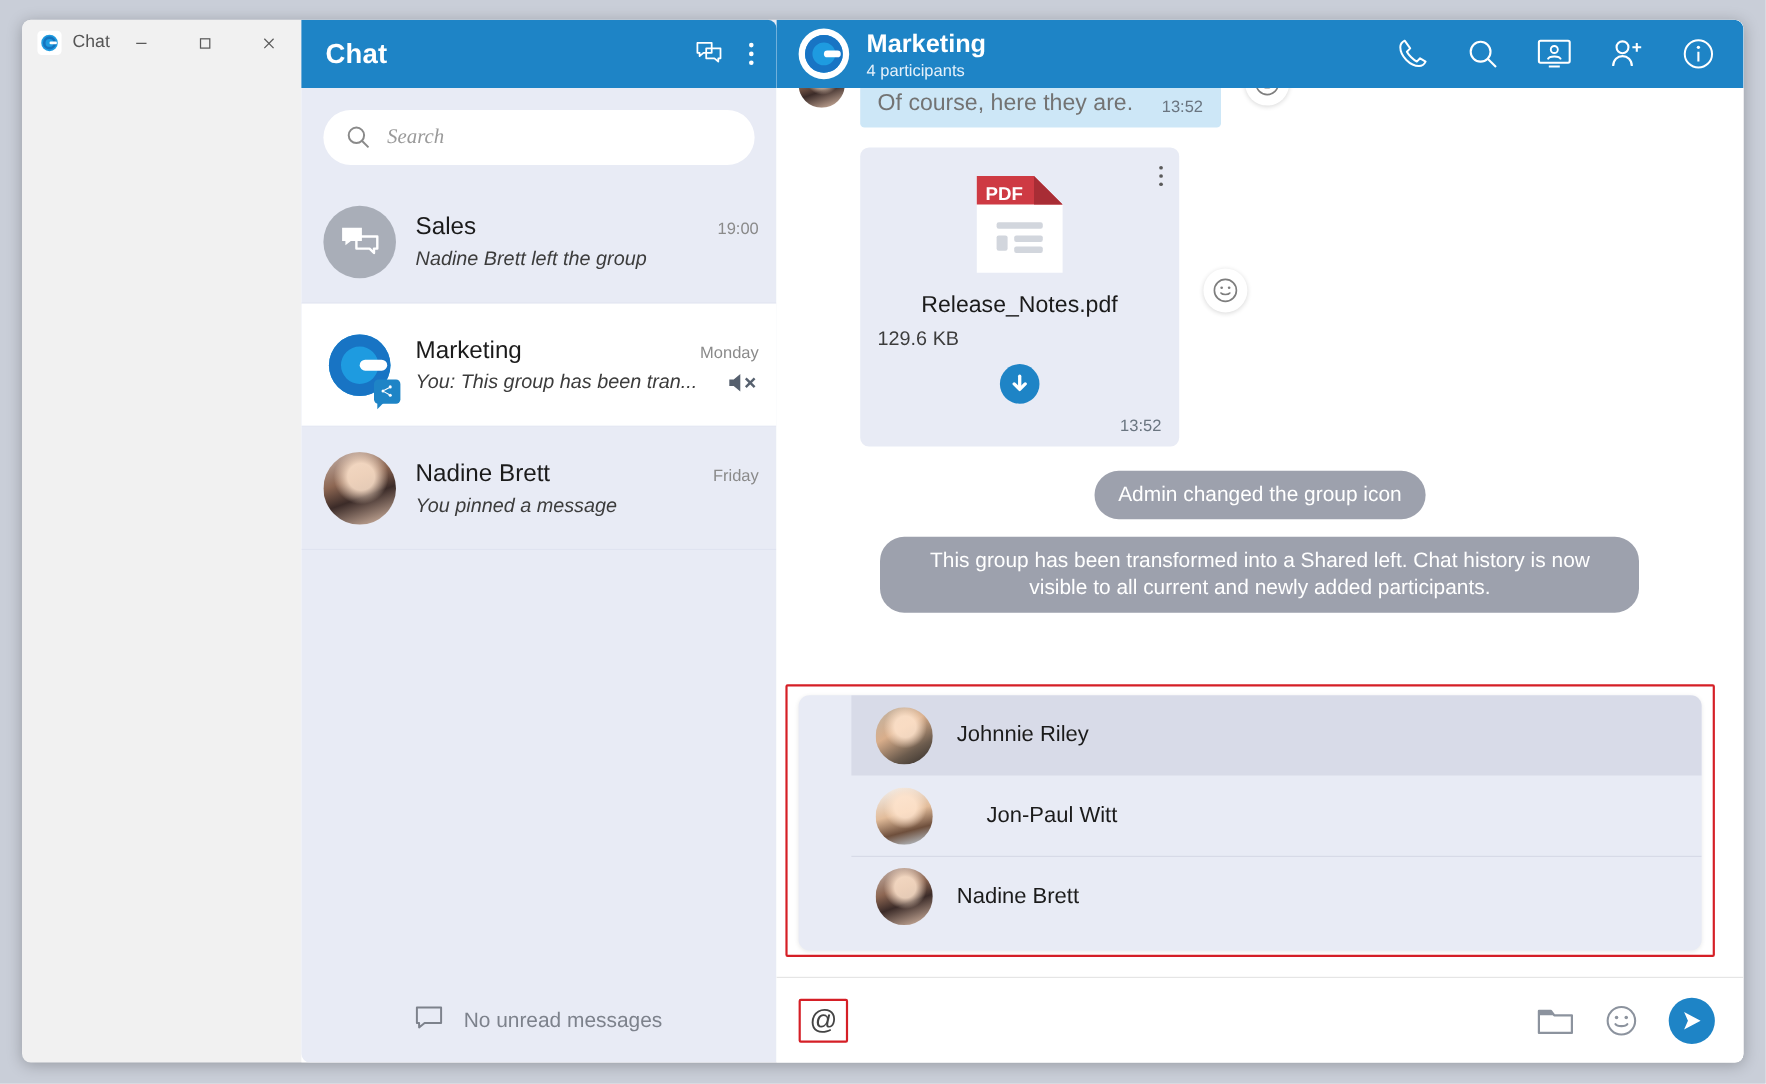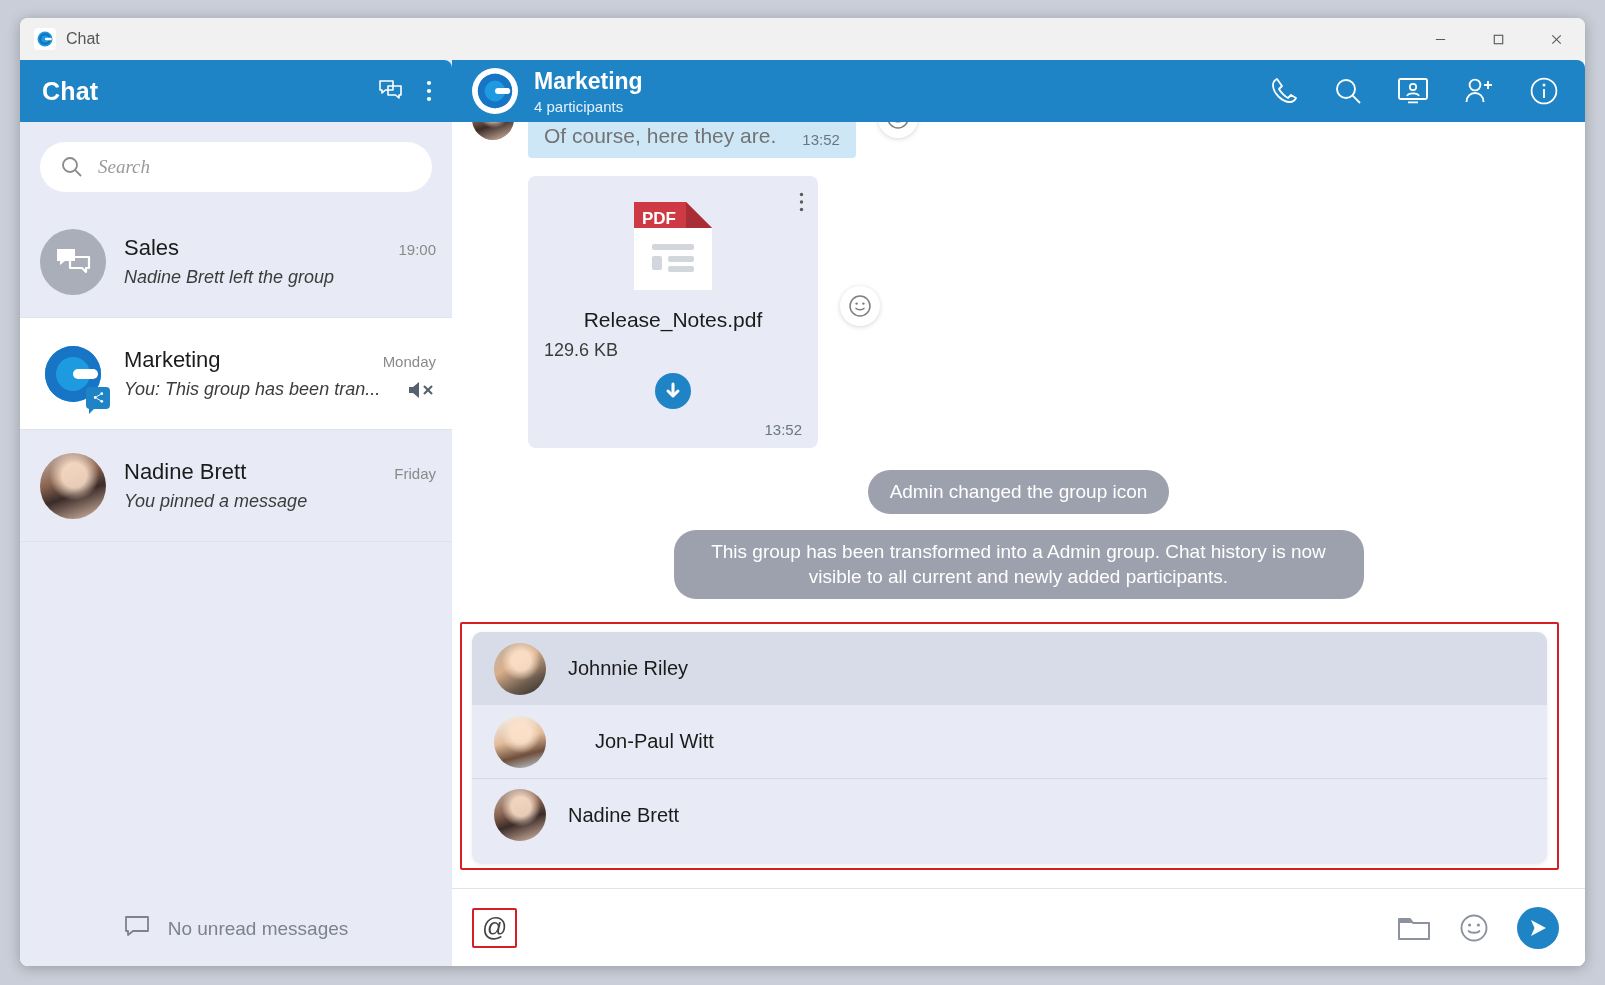--- a/index.html
+++ b/index.html
@@ -10,21 +10,21 @@
     overflow: hidden;
   }
   .window {
     position: absolute;
     left: 20px; top: 18px;
     width: 1565px; height: 948px;
     background: #F1F1F1;
     border-radius: 8px;
     box-shadow: 0 2px 14px rgba(0,0,0,.25);
     overflow: hidden;
-    display: flex; flex-direction: column;
+    display: flex; flex-direction: row;
   }
   
   .titlebar {
     height: 42px; flex: 0 0 42px;
     background: #F1F1F1;
     display: flex; align-items: center;
     padding-left: 14px;
   }
   .app-logo {
     width: 22px; height: 22px; border-radius: 4px;
@@ -520,24 +520,24 @@
             <svg width="24" height="24" viewBox="0 0 24 24">
               <circle cx="12" cy="12" r="10" fill="none" stroke="currentColor" stroke-width="1.5"></circle>
               <circle cx="8.6" cy="9.6" r="1.2" fill="currentColor"></circle>
               <circle cx="15.4" cy="9.6" r="1.2" fill="currentColor"></circle>
               <path d="M8 14.4c1.2 1.8 6.8 1.8 8 0" fill="none" stroke="currentColor" stroke-width="1.5" stroke-linecap="round"></path>
             </svg>
           </div>
         </div>
 
         <div class="sys-msg" style="margin-top:22px;">Admin changed the group icon</div>
-        <div class="sys-msg" style="margin-top:16px; max-width:690px;">This group has been transformed into a Admin group. Chat history is now visible to all current and newly added participants.</div>
+        <div class="sys-msg" style="margin-top:16px; max-width:690px;">This group has been transformed into a Shared left. Chat history is now visible to all current and newly added participants.</div>
 
         <div class="mention-highlight" style="left:8px; right:26px; bottom:18px; height:248px;">
-          <div class="mention-list" style="margin:8px 10px; height:232px;">
+          <div class="mention-list" style="margin:8px 10px; height:232px;padding-left:48px;">
             <div class="mention-item selected">
               <div class="mention-avatar">
                 <div class="ph ph-johnnie"></div>
               </div>
               <div class="mention-name">Johnnie Riley</div>
             </div>
             <div class="mention-item">
               <div class="mention-avatar">
                 <div class="ph ph-jonpaul"></div>
               </div>

